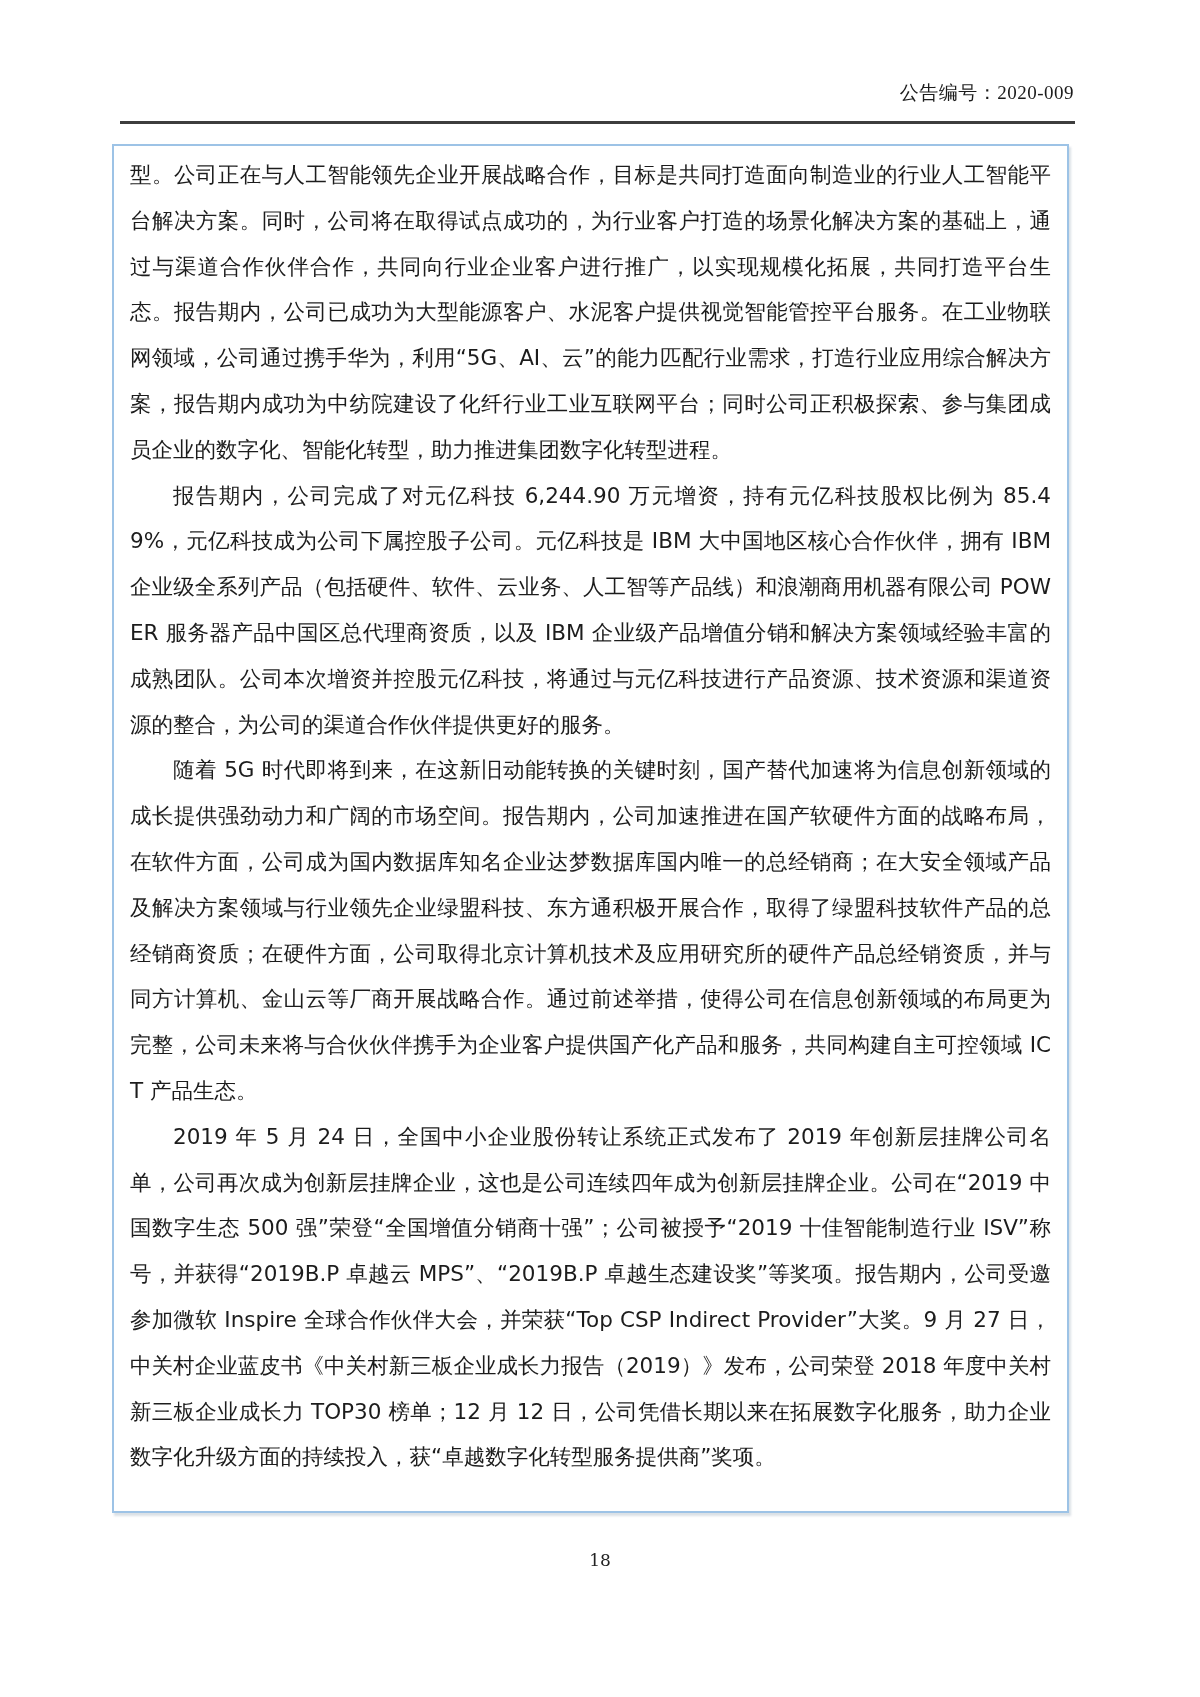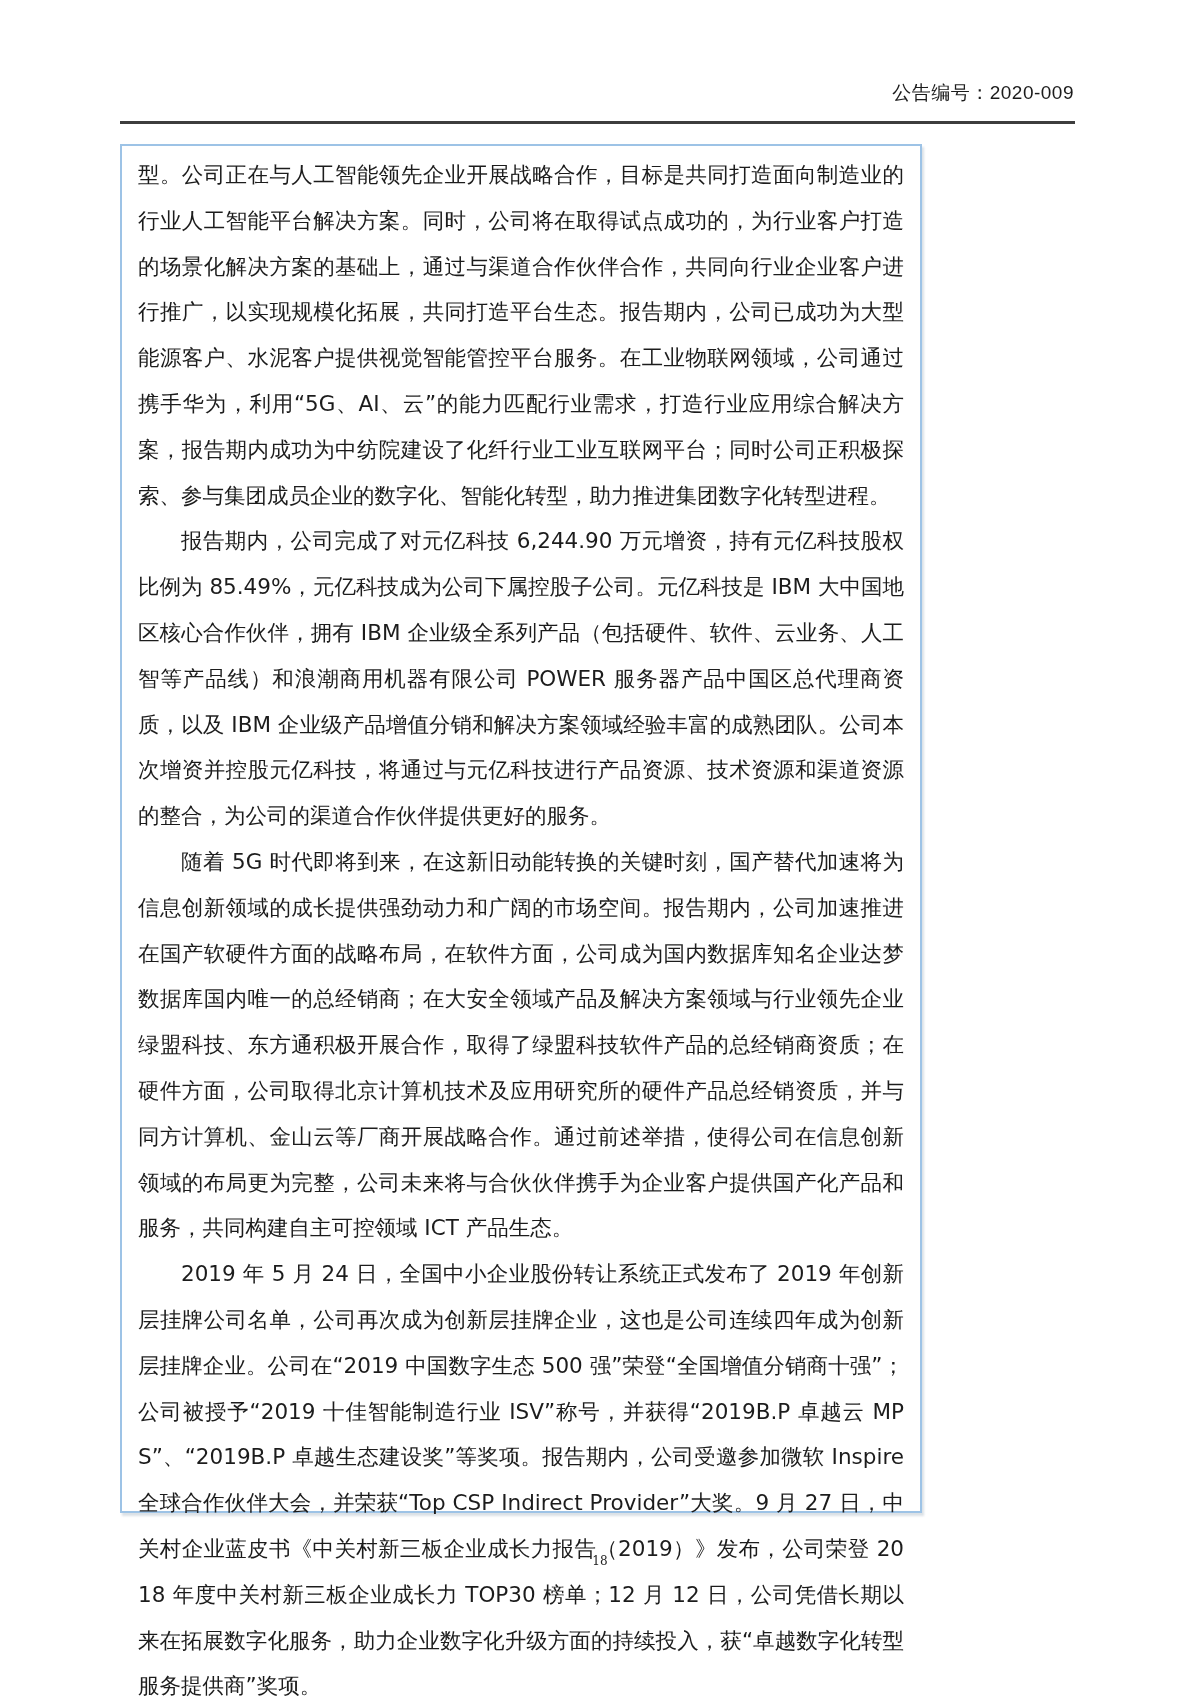--- a/index.html
+++ b/index.html
@@ -11,35 +11,35 @@
     font-family: "DejaVu Sans", sans-serif;
     overflow: hidden;
   }
   .doc-number {
     position: absolute;
     top: 80px;
     right: 126px;
     font-size: 19px;
     letter-spacing: 0.5px;
     color: #1b1b1b;
-    font-family: Liberation Sans, sans-serif;
+    font-family: Liberation Serif, serif;
   }
   .header-rule {
     position: absolute;
     top: 121px;
     left: 120px;
     width: 955px;
     height: 3px;
     background: #3d3d3d;
   }
   .content-box {
     position: absolute;
-    left: 120px;
+    left: 112px;
     top: 144px;
-    width: 802px;
+    width: 957px;
     height: 1369px;
     box-sizing: border-box;
     border: 2px solid #9dc3e6;
     box-shadow: 2px 3px 2px rgba(175, 188, 200, 0.45);
     padding: 6px 16px 0 16px;
     background: #ffffff;
   }
   .para {
     margin: 0;
     font-size: 21.5px;
@@ -52,21 +52,21 @@
   }
   .para.indent { text-indent: 2em; }
   .page-footer {
     position: absolute;
     top: 1550px;
     left: 0;
     width: 1200px;
     text-align: center;
   }
   .page-number {
-    font-size: 12px;
+    font-size: 17px;
     color: #222222;
     font-family: "DejaVu Serif", "Liberation Serif", serif;
   }
 </style>
 </head>
 <body>
 
 <div class="page">
 
   <div class="doc-number">公告编号：2020-009</div>

